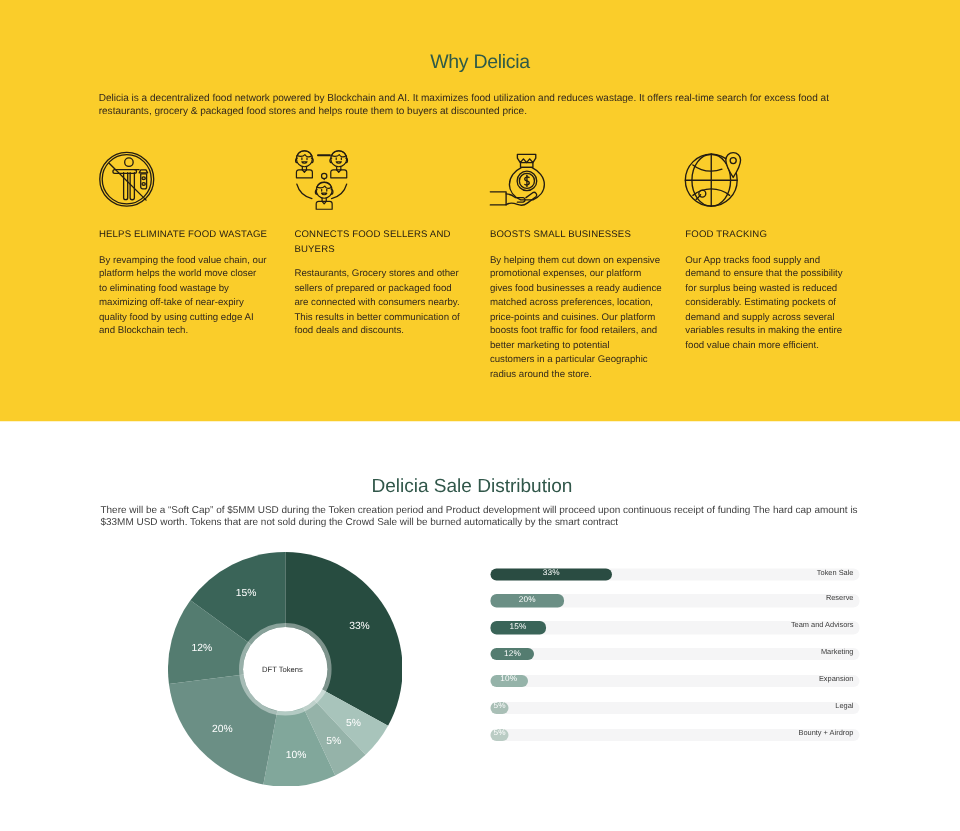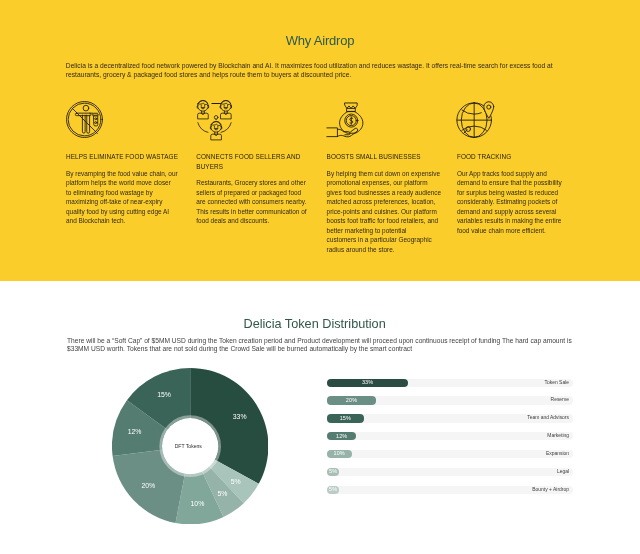--- a/index.html
+++ b/index.html
@@ -75,21 +75,21 @@
     position:absolute; right:4.3px; top:0; height:8.2px; line-height:8.4px;
     color:#3c3c3c; font-size:4.95px; white-space:nowrap;
   }
 </style>
 </head>
 <body>
 
 <div class="page">
 
   <section class="hero">
-    <h1 class="hero-title">Why Airdrop</h1>
+    <h1 class="hero-title">Why Delicia</h1>
     <p class="hero-intro">
       <span class="tline">Delicia is a decentralized food network powered by Blockchain and AI. It maximizes food utilization and reduces wastage. It offers real-time search for excess food at</span>
       <span class="tline">restaurants, grocery &amp; packaged food stores and helps route them to buyers at discounted price.</span>
     </p>
     <div class="features">
         <div class="feature">
           <span class="ico">
             <svg viewBox="0 0 64 64" fill="none" stroke="#231c12" stroke-width="1.5" stroke-linecap="round" stroke-linejoin="round">
     <circle cx="32" cy="32" r="31.1"></circle>
               <circle cx="32" cy="32" r="28.3"></circle>
@@ -215,21 +215,21 @@
             <span class="bl">considerably. Estimating pockets of</span>
             <span class="bl">demand and supply across several</span>
             <span class="bl">variables results in making the entire</span>
             <span class="bl">food value chain more efficient.</span>
           </p>
         </div>
       </div>
   </section>
 
   <section class="tokens">
-    <h2 class="tokens-title">Delicia Token Distribution</h2>
+    <h2 class="tokens-title">Delicia Sale Distribution</h2>
     <p class="tokens-intro">
       <span class="tline">There will be a “Soft Cap” of $5MM USD during the Token creation period and Product development will proceed upon continuous receipt of funding The hard cap amount is</span>
       <span class="tline">$33MM USD worth. Tokens that are not sold during the Crowd Sale will be burned automatically by the smart contract</span>
     </p>
     <div class="donut-wrap">
         <svg viewBox="0 0 156.4 156.4" width="156.4" height="156.4">
           <path d="M 78.2 78.2 L 78.2 0 A 78.2 78.2 0 0 1 146.72718237943013 115.87313731475416 Z" fill="#274c40"></path>
           <path d="M 78.2 78.2 L 146.72718237943013 115.87313731475416 A 78.2 78.2 0 0 1 131.73158368362346 135.20534666435438 Z" fill="#a8c4bb"></path>
           <path d="M 78.2 78.2 L 131.73158368362346 135.20534666435438 A 78.2 78.2 0 0 1 111.49594060038868 148.95747550284273 Z" fill="#95b3a9"></path>
           <path d="M 78.2 78.2 L 111.49594060038868 148.95747550284273 A 78.2 78.2 0 0 1 63.54678119939632 155.01486300698346 Z" fill="#81a79b"></path>

